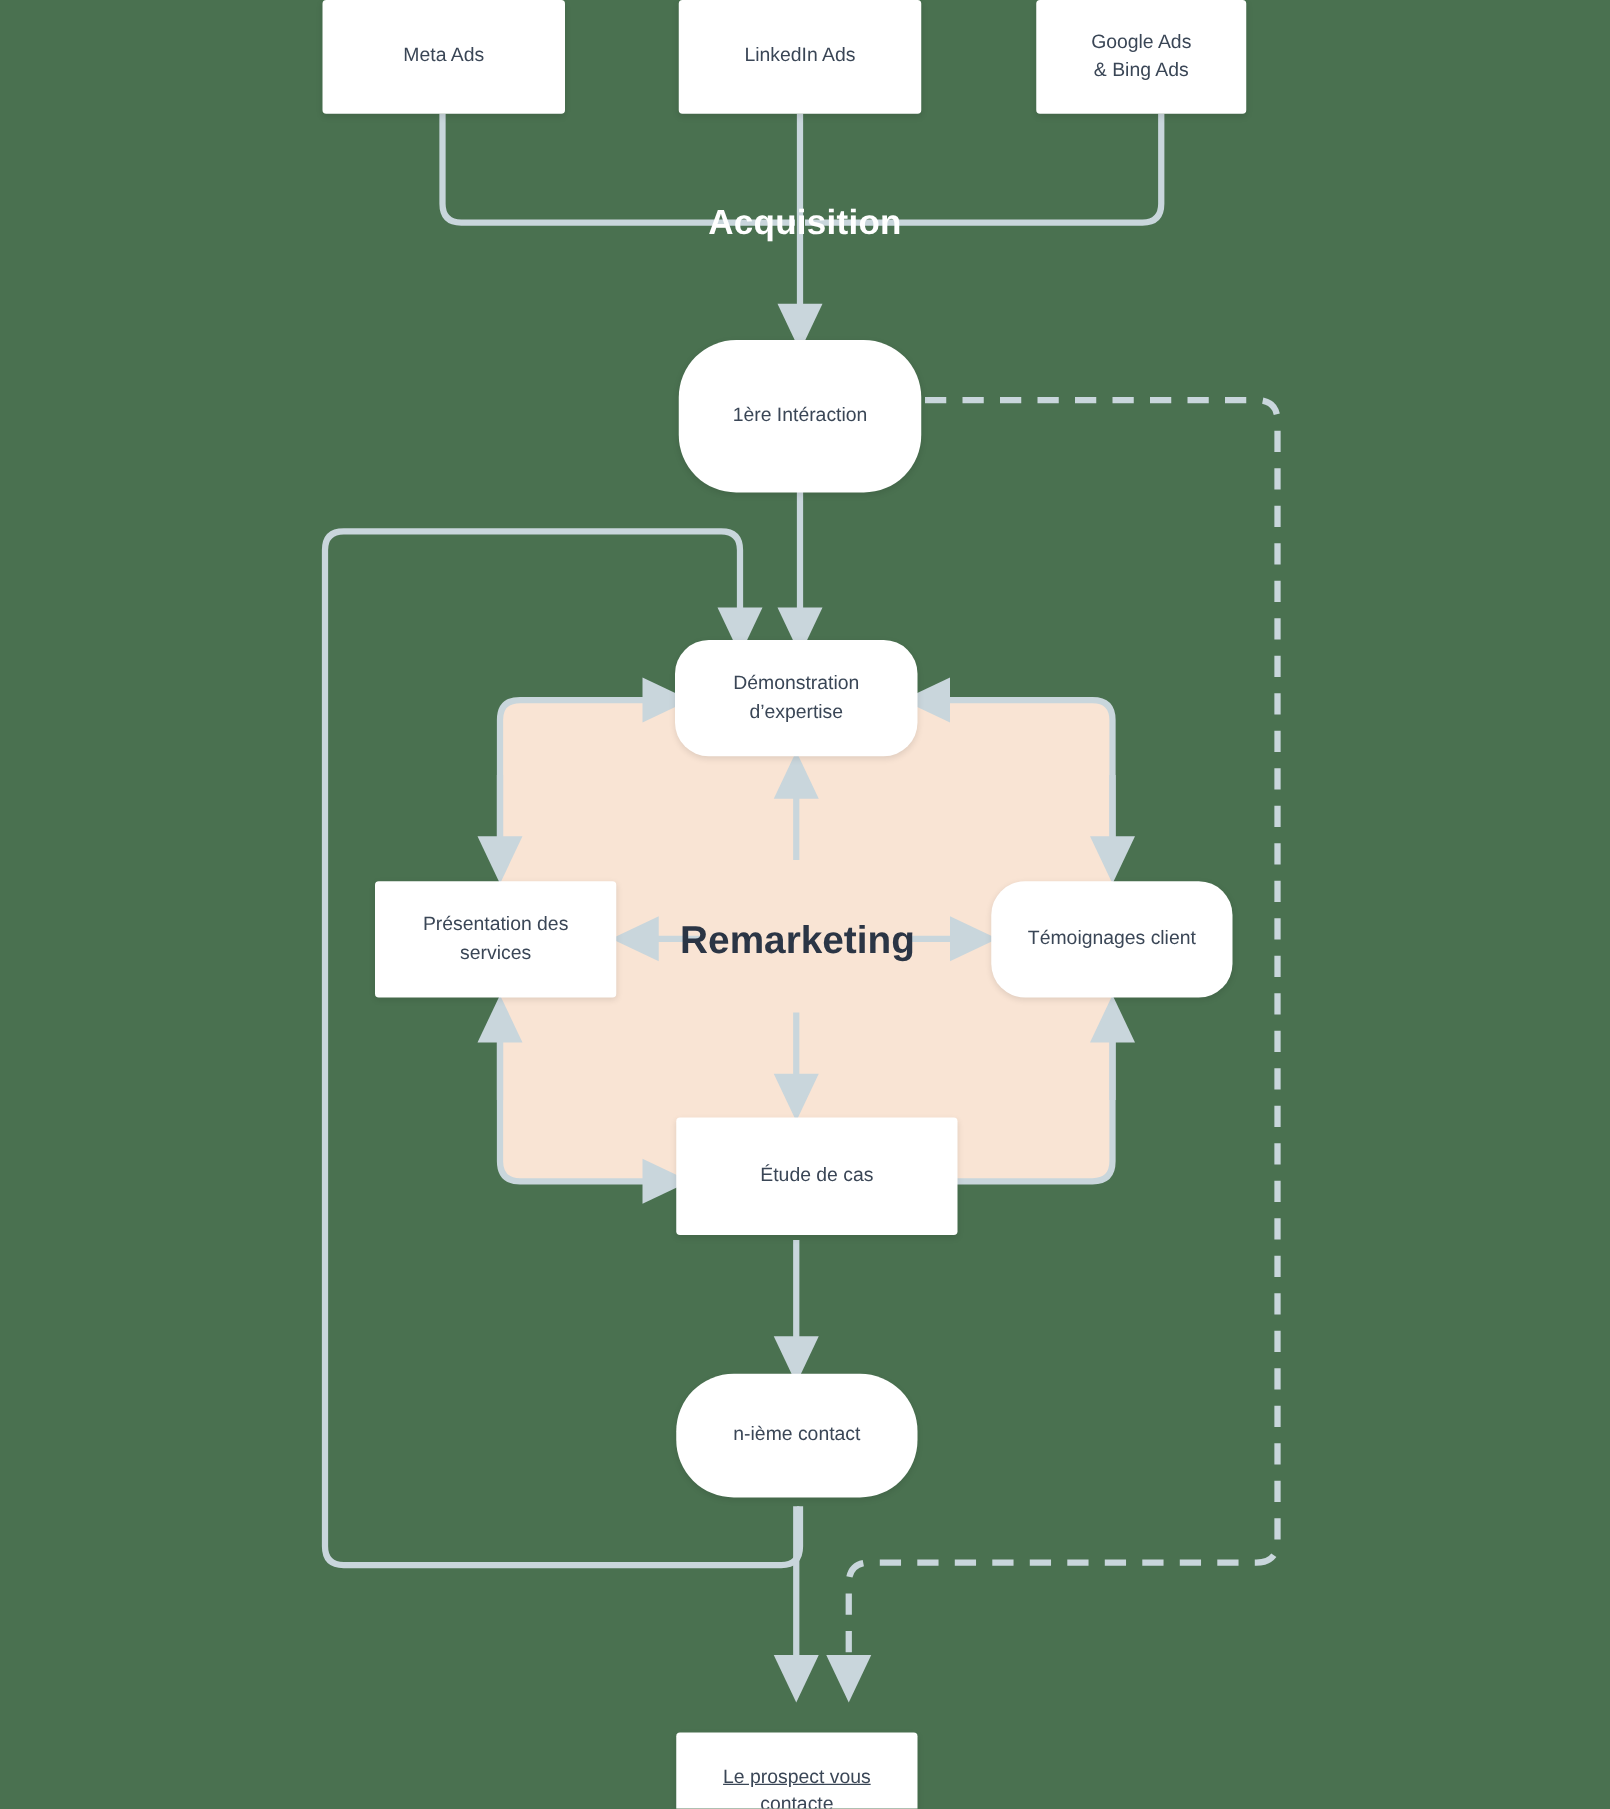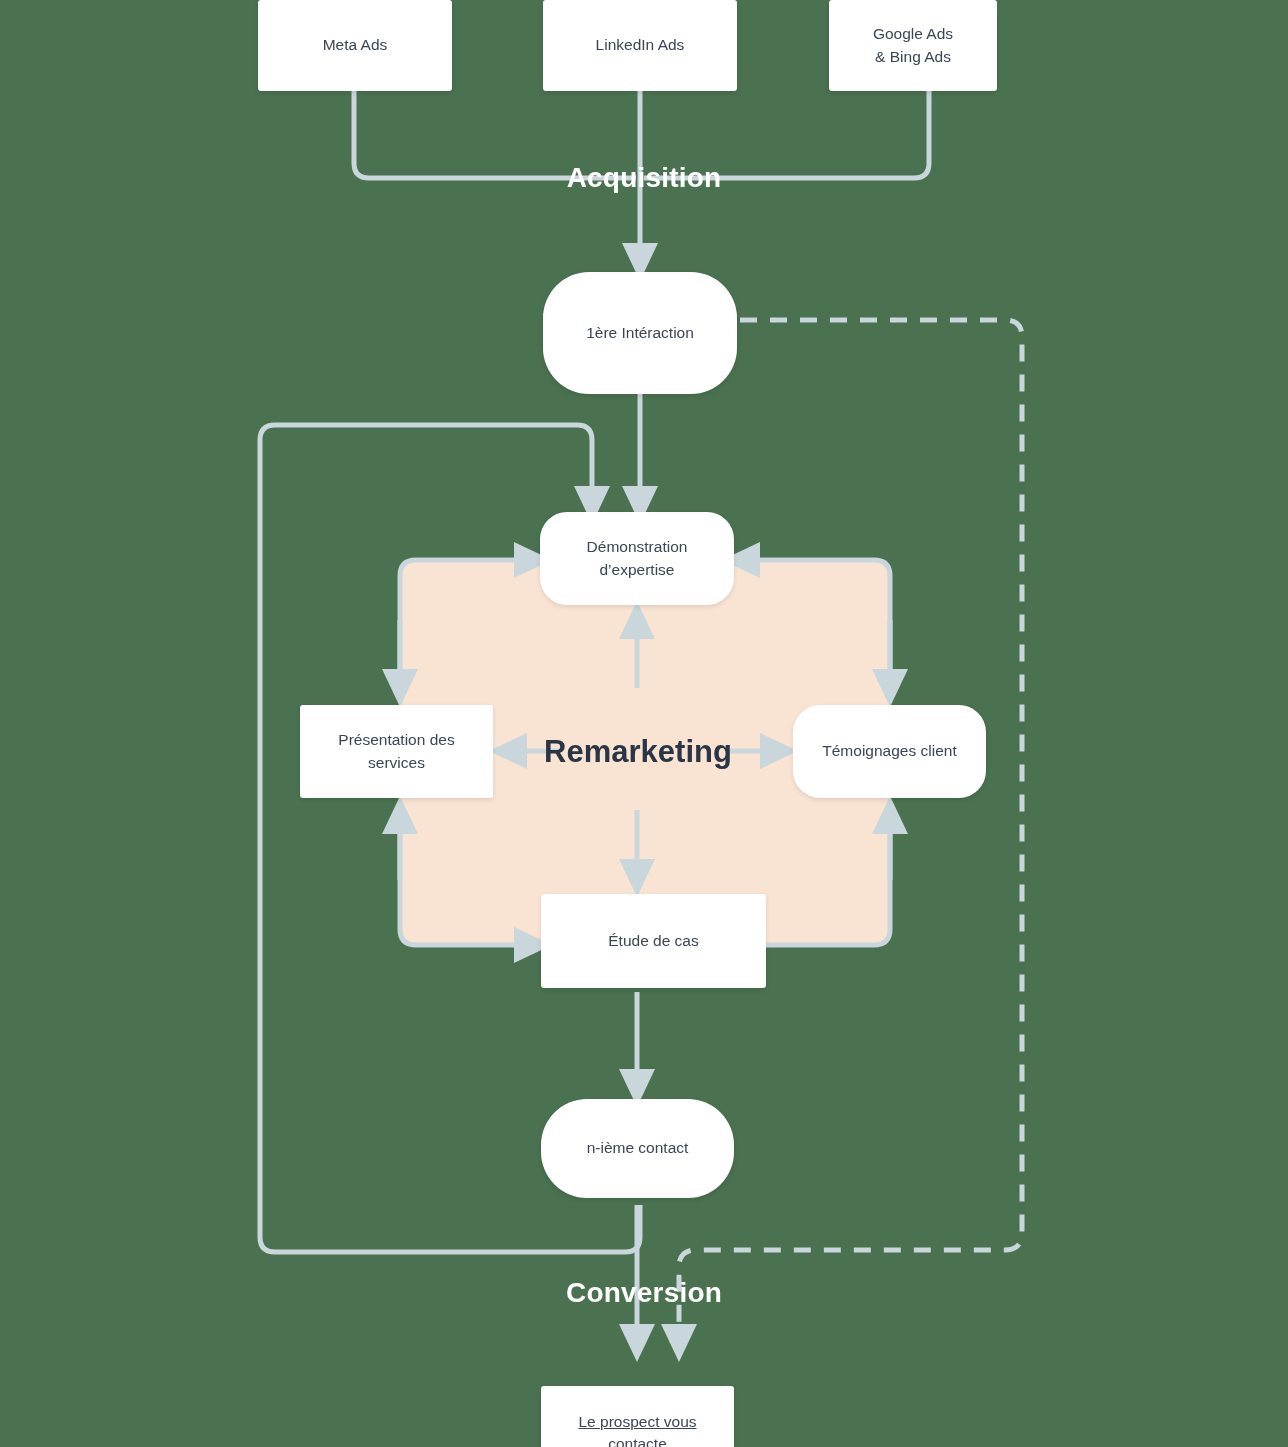--- a/index.html
+++ b/index.html
@@ -149,19 +149,18 @@
   <div class="node rect" style="left:541px; top:848px; width:225px; height:94px;margin-top:46px;">
     <span>Étude de cas</span>
   </div>
 
   <div class="center-label" style="left:540px; top:734px; width:196px;">Remarketing</div>
 
   <div class="node pill" style="left:541px; top:1099px; width:193px; height:99px;">
     <span>n-ième contact</span>
   </div>
 
-  <div class="phase-label" style="left:0px; top:1277px; width:1288px;">Conversion</div>
 
   <div class="node rect" style="left:541px; top:1386px; width:193px; height:94px;text-decoration:underline;">
     <span class="ml">Le prospect vous<br>contacte</span>
   </div>
 
 </div>
 
 </body></html>

